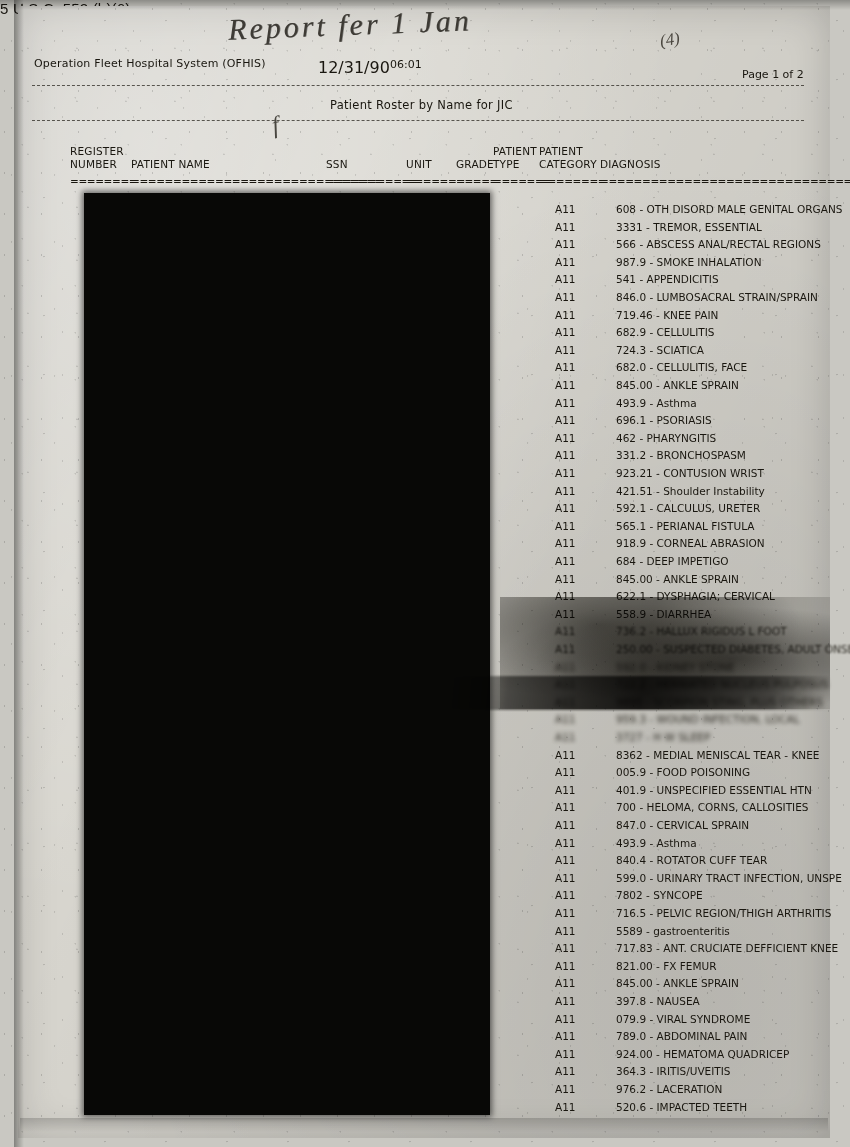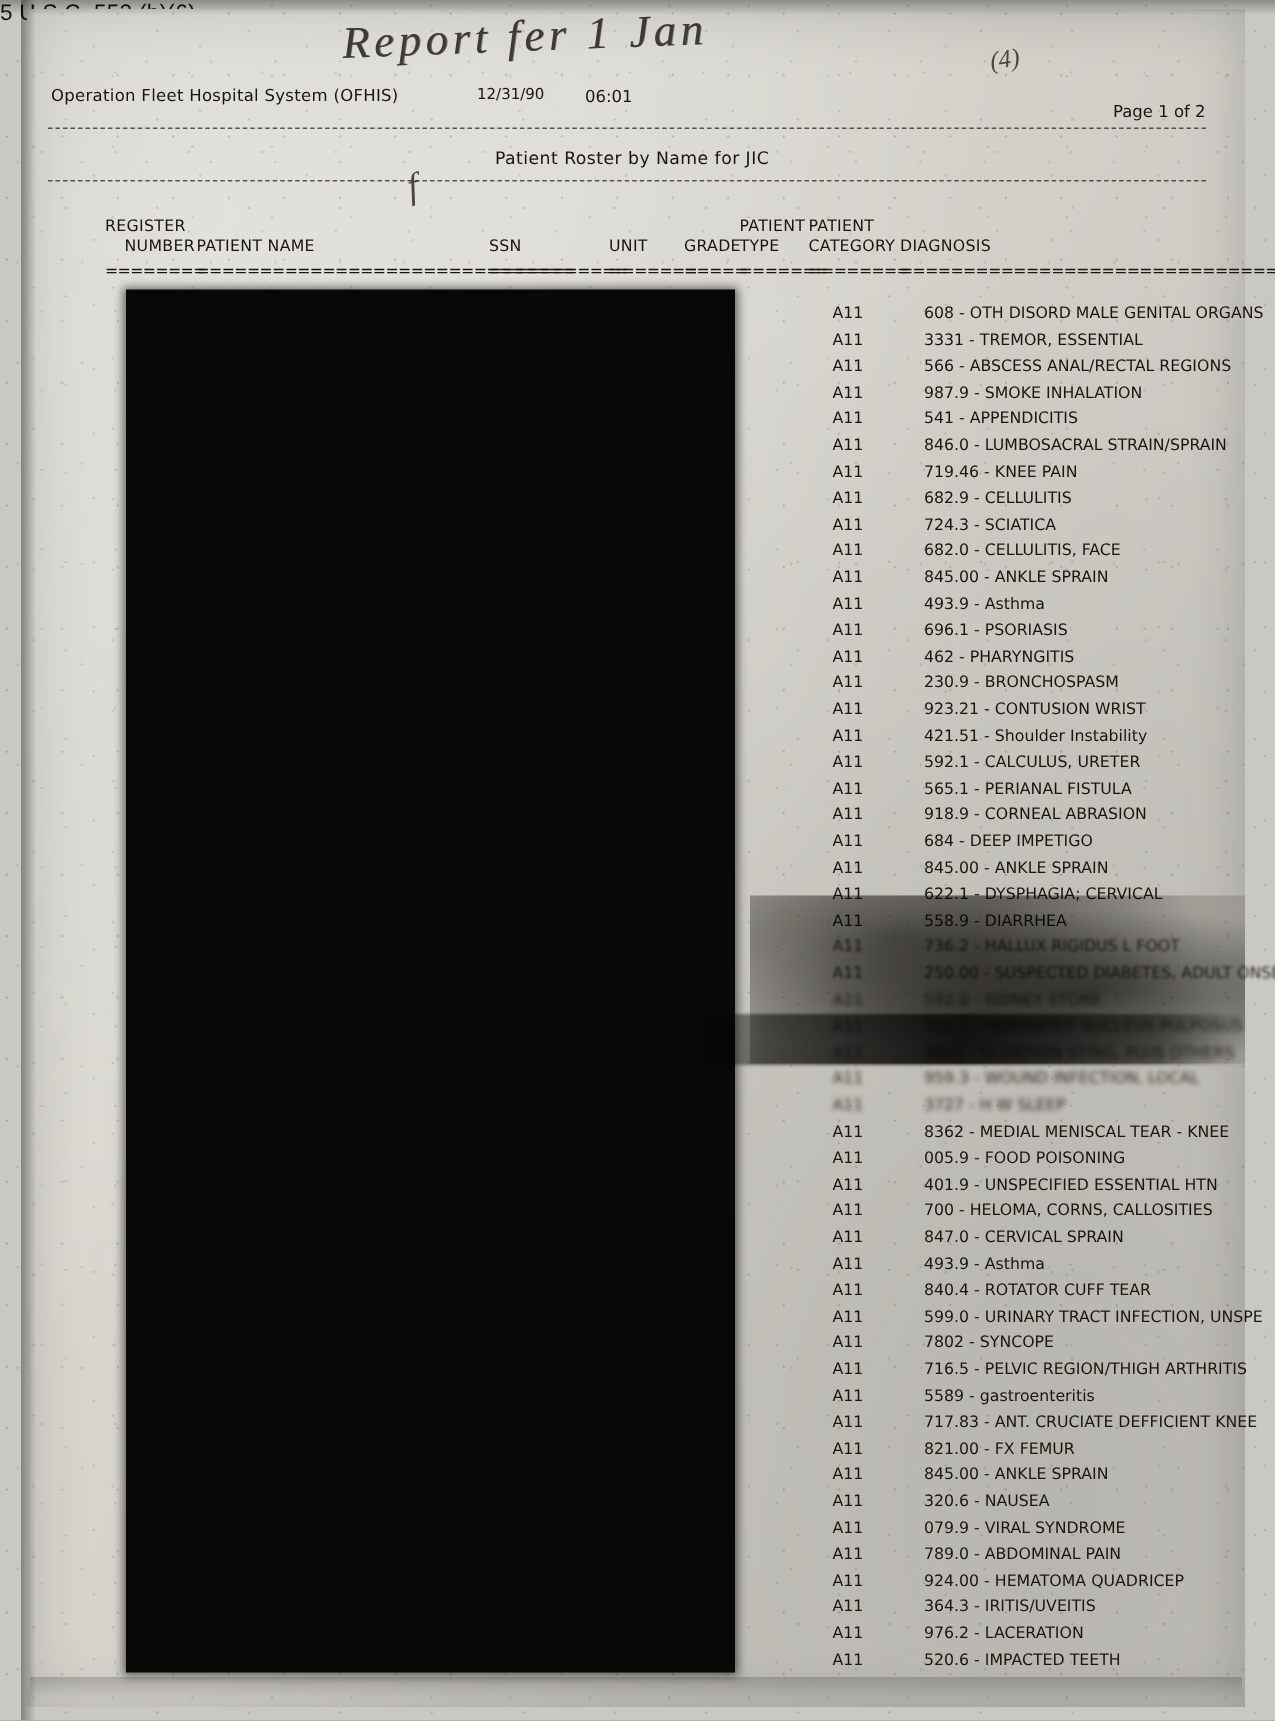--- a/index.html
+++ b/index.html
@@ -79,21 +79,21 @@
     font-family: "Liberation Serif", serif;
     font-style: italic;
     font-size: 17px;
     color: #2a261f;
     transform: rotate(-8deg);
     opacity: .8;
   }
 
   
   #hdr-sys   { left: 34px;  top: 57px;  font-size: 11px; letter-spacing: .2px; }
-  #hdr-date  { left: 318px; top: 58px;  font-size: 10px; }
+  #hdr-date  { left: 318px; top: 58px;  font-size: 16px; }
   #hdr-time  { left: 390px; top: 58px;  font-size: 11px; }
   #hdr-page  { left: 742px; top: 68px;  font-size: 11px; }
 
   .rule {
     position: absolute;
     left: 32px;
     width: 772px;
     height: 0;
     border-top: 1.5px dashed #2a2720;
     opacity: .75;
@@ -101,21 +101,21 @@
   #rule1 { top: 85px; }
   #rule2 { top: 120px; }
 
   #report-title {
     left: 330px; top: 98px; font-size: 11.5px; letter-spacing: .3px;
   }
 
   
   .colhdr { font-size: 10.5px; letter-spacing: .2px; line-height: 12px; }
   #ch-reg1   { left: 70px;  top: 145px; }
-  #ch-reg2   { left: 83px;  top: 158px; }
+  #ch-reg2   { left: 70px;  top: 158px; }
   #ch-name   { left: 131px; top: 158px; }
   #ch-ssn    { left: 326px; top: 158px; }
   #ch-unit   { left: 406px; top: 158px; }
   #ch-grade  { left: 456px; top: 158px; text-align: right; }
   #ch-pt1    { left: 493px; top: 145px; }
   #ch-pt2    { left: 493px; top: 158px; }
   #ch-cat1   { left: 539px; top: 145px; }
   #ch-cat2   { left: 539px; top: 158px; text-align: right; }
   #ch-diag   { left: 600px; top: 158px; }
 
@@ -281,21 +281,21 @@
       <div class="row" style="top: 273.4px; left: 0px; width: 820px;"><span class="cat">A11</span><span class="diag">541 - APPENDICITIS</span></div>
       <div class="row" style="top: 291px; left: 0px; width: 820px;"><span class="cat">A11</span><span class="diag">846.0 - LUMBOSACRAL STRAIN/SPRAIN</span></div>
       <div class="row" style="top: 308.6px; left: 0px; width: 820px;"><span class="cat">A11</span><span class="diag">719.46 - KNEE PAIN</span></div>
       <div class="row" style="top: 326.2px; left: 0px; width: 820px;"><span class="cat">A11</span><span class="diag">682.9 - CELLULITIS</span></div>
       <div class="row" style="top: 343.8px; left: 0px; width: 820px;"><span class="cat">A11</span><span class="diag">724.3 - SCIATICA</span></div>
       <div class="row" style="top: 361.4px; left: 0px; width: 820px;"><span class="cat">A11</span><span class="diag">682.0 - CELLULITIS, FACE</span></div>
       <div class="row" style="top: 379px; left: 0px; width: 820px;"><span class="cat">A11</span><span class="diag">845.00 - ANKLE SPRAIN</span></div>
       <div class="row" style="top: 396.6px; left: 0px; width: 820px;"><span class="cat">A11</span><span class="diag">493.9 - Asthma</span></div>
       <div class="row" style="top: 414.2px; left: 0px; width: 820px;"><span class="cat">A11</span><span class="diag">696.1 - PSORIASIS</span></div>
       <div class="row" style="top: 431.8px; left: 0px; width: 820px;"><span class="cat">A11</span><span class="diag">462 - PHARYNGITIS</span></div>
-      <div class="row" style="top: 449.4px; left: 0px; width: 820px;"><span class="cat">A11</span><span class="diag">230.9 - BRONCHOSPASM</span></div>
+      <div class="row" style="top: 449.4px; left: 0px; width: 820px;"><span class="cat">A11</span><span class="diag">331.2 - BRONCHOSPASM</span></div>
       <div class="row" style="top: 467px; left: 0px; width: 820px;"><span class="cat">A11</span><span class="diag">923.21 - CONTUSION WRIST</span></div>
       <div class="row" style="top: 484.6px; left: 0px; width: 820px;"><span class="cat">A11</span><span class="diag">421.51 - Shoulder Instability</span></div>
       <div class="row" style="top: 502.2px; left: 0px; width: 820px;"><span class="cat">A11</span><span class="diag">592.1 - CALCULUS, URETER</span></div>
       <div class="row" style="top: 519.8px; left: 0px; width: 820px;"><span class="cat">A11</span><span class="diag">565.1 - PERIANAL FISTULA</span></div>
       <div class="row" style="top: 537.4px; left: 0px; width: 820px;"><span class="cat">A11</span><span class="diag">918.9 - CORNEAL ABRASION</span></div>
       <div class="row" style="top: 555px; left: 0px; width: 820px;"><span class="cat">A11</span><span class="diag">684 - DEEP IMPETIGO</span></div>
       <div class="row" style="top: 572.6px; left: 0px; width: 820px;"><span class="cat">A11</span><span class="diag">845.00 - ANKLE SPRAIN</span></div>
       <div class="row" style="top: 590.2px; left: 0px; width: 820px;"><span class="cat">A11</span><span class="diag">622.1 - DYSPHAGIA; CERVICAL</span></div>
       <div class="row" style="top: 607.8px; left: 0px; width: 820px;"><span class="cat">A11</span><span class="diag">558.9 - DIARRHEA</span></div>
       <div class="row blurred" style="top: 625.4px; left: 0px; width: 820px;"><span class="cat">A11</span><span class="diag">736.2 - HALLUX RIGIDUS L FOOT</span></div>
@@ -312,21 +312,21 @@
       <div class="row" style="top: 819px; left: 0px; width: 820px;"><span class="cat">A11</span><span class="diag">847.0 - CERVICAL SPRAIN</span></div>
       <div class="row" style="top: 836.6px; left: 0px; width: 820px;"><span class="cat">A11</span><span class="diag">493.9 - Asthma</span></div>
       <div class="row" style="top: 854.2px; left: 0px; width: 820px;"><span class="cat">A11</span><span class="diag">840.4 - ROTATOR CUFF TEAR</span></div>
       <div class="row" style="top: 871.8px; left: 0px; width: 820px;"><span class="cat">A11</span><span class="diag">599.0 - URINARY TRACT INFECTION, UNSPE</span></div>
       <div class="row" style="top: 889.4px; left: 0px; width: 820px;"><span class="cat">A11</span><span class="diag">7802 - SYNCOPE</span></div>
       <div class="row" style="top: 907px; left: 0px; width: 820px;"><span class="cat">A11</span><span class="diag">716.5 - PELVIC REGION/THIGH ARTHRITIS</span></div>
       <div class="row" style="top: 924.6px; left: 0px; width: 820px;"><span class="cat">A11</span><span class="diag">5589 - gastroenteritis</span></div>
       <div class="row" style="top: 942.2px; left: 0px; width: 820px;"><span class="cat">A11</span><span class="diag">717.83 - ANT. CRUCIATE DEFFICIENT KNEE</span></div>
       <div class="row" style="top: 959.8px; left: 0px; width: 820px;"><span class="cat">A11</span><span class="diag">821.00 - FX FEMUR</span></div>
       <div class="row" style="top: 977.4px; left: 0px; width: 820px;"><span class="cat">A11</span><span class="diag">845.00 - ANKLE SPRAIN</span></div>
-      <div class="row" style="top: 995px; left: 0px; width: 820px;"><span class="cat">A11</span><span class="diag">320.6 - NAUSEA</span></div>
+      <div class="row" style="top: 995px; left: 0px; width: 820px;"><span class="cat">A11</span><span class="diag">397.8 - NAUSEA</span></div>
       <div class="row" style="top: 1012.6px; left: 0px; width: 820px;"><span class="cat">A11</span><span class="diag">079.9 - VIRAL SYNDROME</span></div>
       <div class="row" style="top: 1030.2px; left: 0px; width: 820px;"><span class="cat">A11</span><span class="diag">789.0 - ABDOMINAL PAIN</span></div>
       <div class="row" style="top: 1047.8px; left: 0px; width: 820px;"><span class="cat">A11</span><span class="diag">924.00 - HEMATOMA QUADRICEP</span></div>
       <div class="row" style="top: 1065.4px; left: 0px; width: 820px;"><span class="cat">A11</span><span class="diag">364.3 - IRITIS/UVEITIS</span></div>
       <div class="row" style="top: 1083px; left: 0px; width: 820px;"><span class="cat">A11</span><span class="diag">976.2 - LACERATION</span></div>
       <div class="row" style="top: 1100.6px; left: 0px; width: 820px;"><span class="cat">A11</span><span class="diag">520.6 - IMPACTED TEETH</span></div>
     </div>
 
   <div id="smudge"></div>
   <div id="smudge2"></div>

